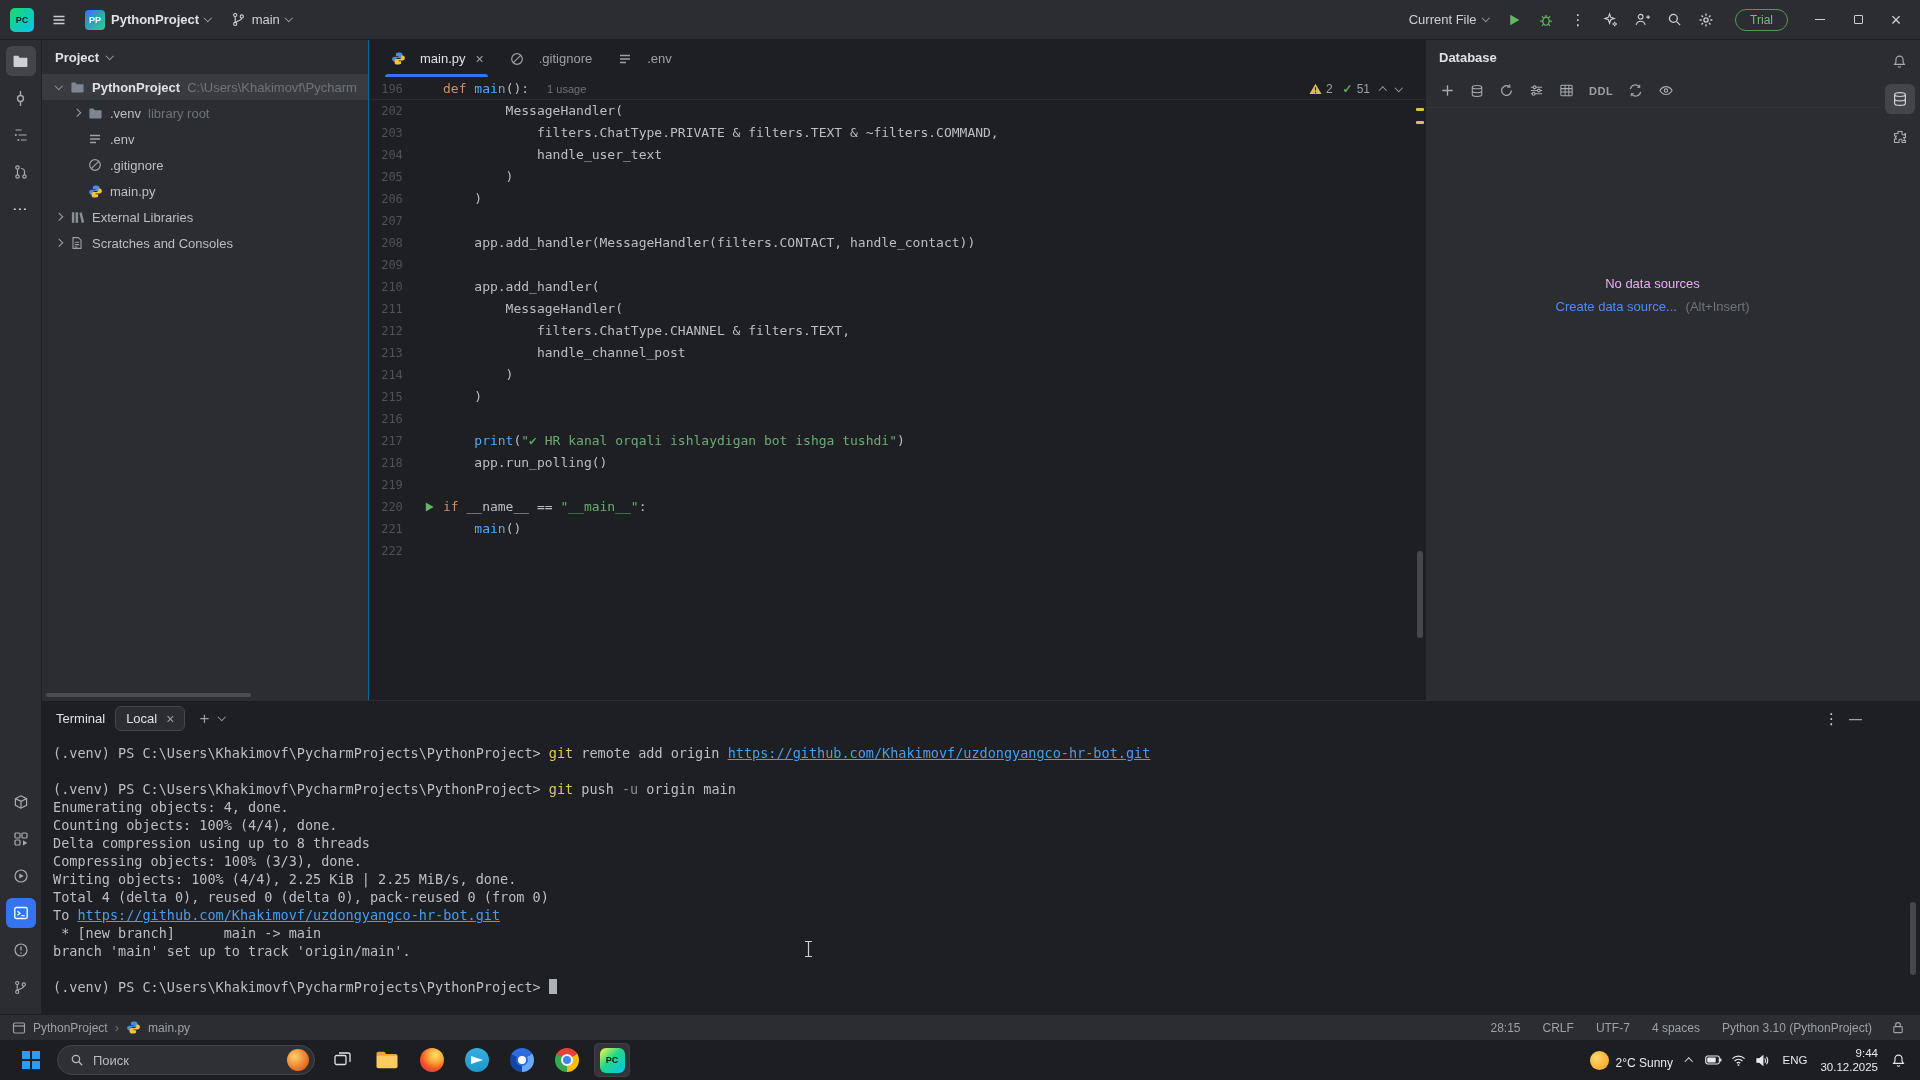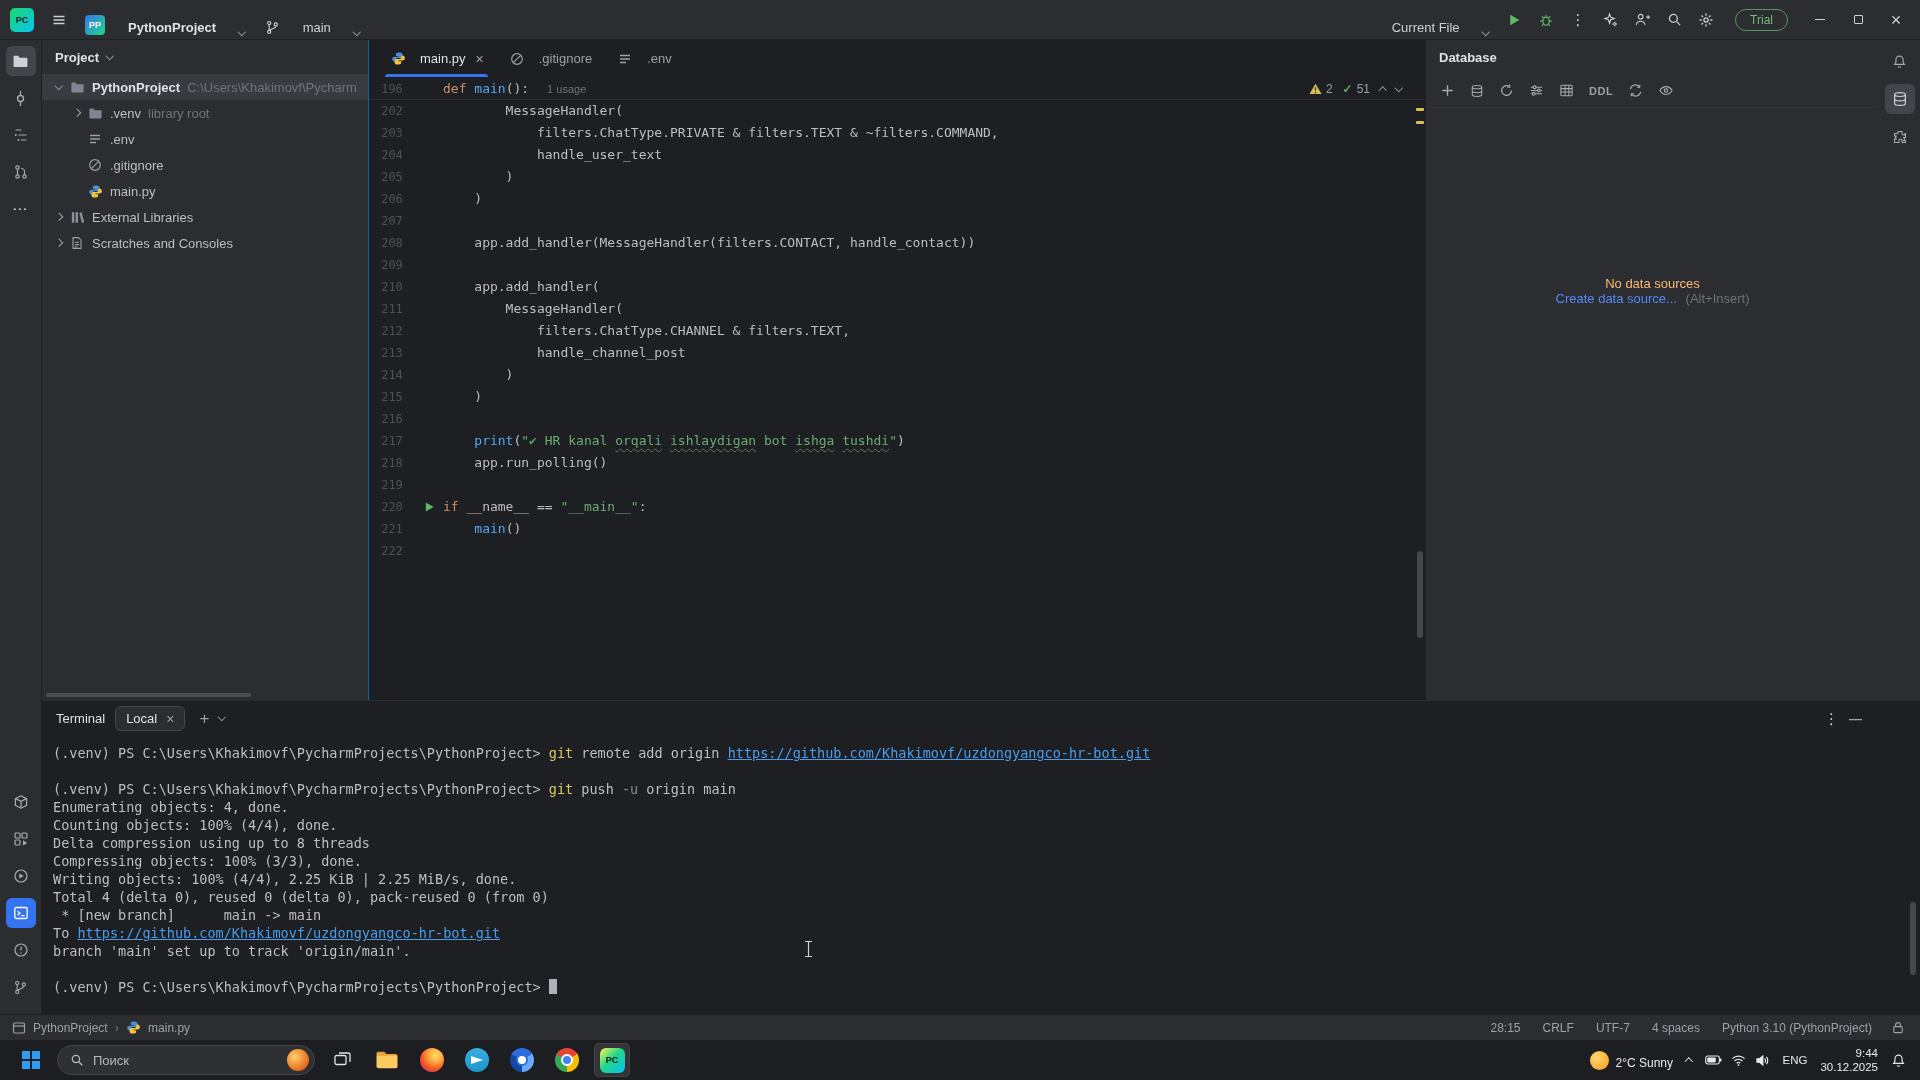--- a/index.html
+++ b/index.html
@@ -10,21 +10,21 @@
 .chv{display:inline-block;width:5.5px;height:5.5px;border-right:1.5px solid #9da0a8;border-bottom:1.5px solid #9da0a8;flex:none}
 .chv.d{transform:rotate(45deg);margin-top:-3px}
 .chv.r{transform:rotate(-45deg)}
 .chv.u{transform:rotate(225deg);margin-top:3px}
 .vdots{font-size:15px;color:#ced0d6;line-height:1}
 
 
 .titlebar{height:40px;background:#2b2d30;border-bottom:1px solid #1e1f22;display:flex;align-items:center;padding:0 6px 0 10px;gap:2px}
 .app-logo{width:24px;height:24px;border-radius:5px;background:linear-gradient(135deg,#1bd96a,#07c3f2);display:flex;align-items:center;justify-content:center;font-size:9px;font-weight:bold;color:#0b1b26;margin-right:8px}
 .tb-icon{width:30px;height:30px;border-radius:6px;display:flex;align-items:center;justify-content:center}
-.tb-widget{display:flex;align-items:flex-end;gap:23px;padding:0 9px;height:30px;border-radius:6px;color:#ced0d6}
+.tb-widget{display:flex;align-items:center;gap:6px;padding:0 9px;height:30px;border-radius:6px;color:#ced0d6}
 .proj-badge{width:20px;height:20px;border-radius:4px;background:linear-gradient(135deg,#3574f0,#21d789);color:#fff;font-size:9px;font-weight:bold;display:flex;align-items:center;justify-content:center}
 .tb-strong{color:#dfe1e5;font-weight:600}
 .tb-spacer{flex:1}
 .trial-pill{border:1px solid #57965c;color:#73bd79;border-radius:20px;padding:3px 14px;font-size:12px;margin:0 12px}
 .win-btn{width:36px;height:30px;display:flex;align-items:center;justify-content:center;color:#ced0d6}
 .min-g{width:10px;height:1.4px;background:#ced0d6}
 .max-g{width:9px;height:9px;border:1.4px solid #ced0d6;border-radius:1px}
 .close-g{font-size:18px;line-height:1}
 
 
@@ -60,36 +60,36 @@
 .editor-body{flex:1;position:relative;font-family:"DejaVu Sans Mono","Liberation Mono",monospace;font-size:13px;overflow:hidden}
 .sticky{height:22px;display:flex;align-items:center;line-height:22px;border-bottom:1px solid #2b2d30;background:#1e1f22}
 .cl{height:22px;line-height:22px;display:flex}
 .ln{width:46px;text-align:center;color:#4e5157;font-size:12px;flex:none}
 .gi{width:28px;flex:none;display:flex;align-items:center;justify-content:center}
 .ct{white-space:pre;color:#bcbec4}
 .kw{color:#cf8e6d}
 .fn{color:#56a8f5}
 .str{color:#6aab73}
 .chk{color:#4dab54}
-.typo{text-decoration:underline;text-decoration-style:wavy;text-decoration-color:#5c7a5e;text-decoration-thickness:1px;text-underline-offset:3px}
+.typo{text-decoration-style:wavy;text-decoration-color:#5c7a5e;text-decoration-thickness:1px;text-underline-offset:3px}
 .usage{color:#6f737a;font-size:11px;margin-left:18px;font-family:"Liberation Sans",sans-serif}
 .inspect{position:absolute;top:2px;right:18px;display:flex;align-items:center;gap:10px;font-family:"Liberation Sans",sans-serif;font-size:12px;color:#9da0a8;padding:2px 6px}
 .insp-item{display:flex;align-items:center;gap:4px}
 .okmark{color:#5fad65;font-size:12px;font-weight:bold}
 .ed-scroll{position:absolute;top:0;right:0;width:10px;bottom:0}
 .ed-scroll .thumb{position:absolute;right:2px;top:76%;width:6px;height:14%;border-radius:3px;background:#45474c}
 .ed-scroll .mark{position:absolute;right:1px;width:8px;height:3px;background:#d6bf55;border-radius:1px}
 
 
 .db-panel{width:454px;background:#2b2d30;border-left:1px solid #1e1f22;display:flex;flex-direction:column;flex:none}
 .db-toolbar{height:34px;display:flex;align-items:center;gap:15px;padding:0 14px;color:#9da0a8;border-bottom:1px solid #323438}
 .dbi{display:flex;align-items:center;justify-content:center;height:20px}
 .dbi.ddl{font-size:11px;letter-spacing:.5px;color:#9da0a8;font-weight:600}
 .db-empty{margin-top:168px;text-align:center}
-.db-empty-line1{color:#fdba74;}
+.db-empty-line1{color:#f0abfc;margin-bottom:8px}
 .db-link{color:#548af7}
 .db-shortcut{color:#6f737a;margin-left:5px}
 .right-strip{width:41px;background:#2b2d30;display:flex;flex-direction:column;align-items:center;padding-top:6px;gap:8px;flex:none}
 
 
 .terminal-panel{flex:1;position:relative;background:#1e1f22;display:flex;flex-direction:column;min-height:0}
 .term-header{height:36px;display:flex;align-items:center;gap:10px;padding:0 14px;border-top:1px solid #2b2d30}
 .term-title{color:#dfe1e5;}
 .term-tab{display:flex;align-items:center;gap:9px;background:#2b2d30;border:1px solid #43454a;border-radius:6px;padding:4px 10px;color:#dfe1e5}
 .term-tab-close{color:#9da0a8;font-size:14px;line-height:1}
@@ -712,22 +712,22 @@
         <div class="term-body" id="term">
             <div class="tl"><span>(.venv) PS C:\Users\Khakimovf\PycharmProjects\PythonProject&gt; </span><span class="y">git</span><span> remote add origin </span><span class="link">https://github.com/Khakimovf/uzdongyangco-hr-bot.git</span></div>
             <div class="tl"></div>
             <div class="tl"><span>(.venv) PS C:\Users\Khakimovf\PycharmProjects\PythonProject&gt; </span><span class="y">git</span><span> push </span><span class="dim">-u</span><span> origin main</span></div>
             <div class="tl"><span>Enumerating objects: 4, done.</span></div>
             <div class="tl"><span>Counting objects: 100% (4/4), done.</span></div>
             <div class="tl"><span>Delta compression using up to 8 threads</span></div>
             <div class="tl"><span>Compressing objects: 100% (3/3), done.</span></div>
             <div class="tl"><span>Writing objects: 100% (4/4), 2.25 KiB | 2.25 MiB/s, done.</span></div>
             <div class="tl"><span>Total 4 (delta 0), reused 0 (delta 0), pack-reused 0 (from 0)</span></div>
+            <div class="tl"><span>To </span><span class="link">https://github.com/Khakimovf/uzdongyangco-hr-bot.git</span></div>
             <div class="tl"><span> * [new branch]      main -&gt; main</span></div>
-            <div class="tl"><span>To </span><span class="link">https://github.com/Khakimovf/uzdongyangco-hr-bot.git</span></div>
             <div class="tl"><span>branch 'main' set up to track 'origin/main'.</span></div>
             <div class="tl"></div>
             <div class="tl"><span>(.venv) PS C:\Users\Khakimovf\PycharmProjects\PythonProject&gt; </span><span class="cursor"></span></div>
           </div>
         <div class="term-scroll">
             <div class="thumb"></div>
           </div>
         <div class="ibeam"><span class="icx">
               <svg width="11" height="18" viewBox="0 0 11 18" fill="none" stroke="#d8dade" stroke-width="1.2">
                 <path d="M2 1.5h7M5.5 1.5v15M2 16.5h7"></path>

